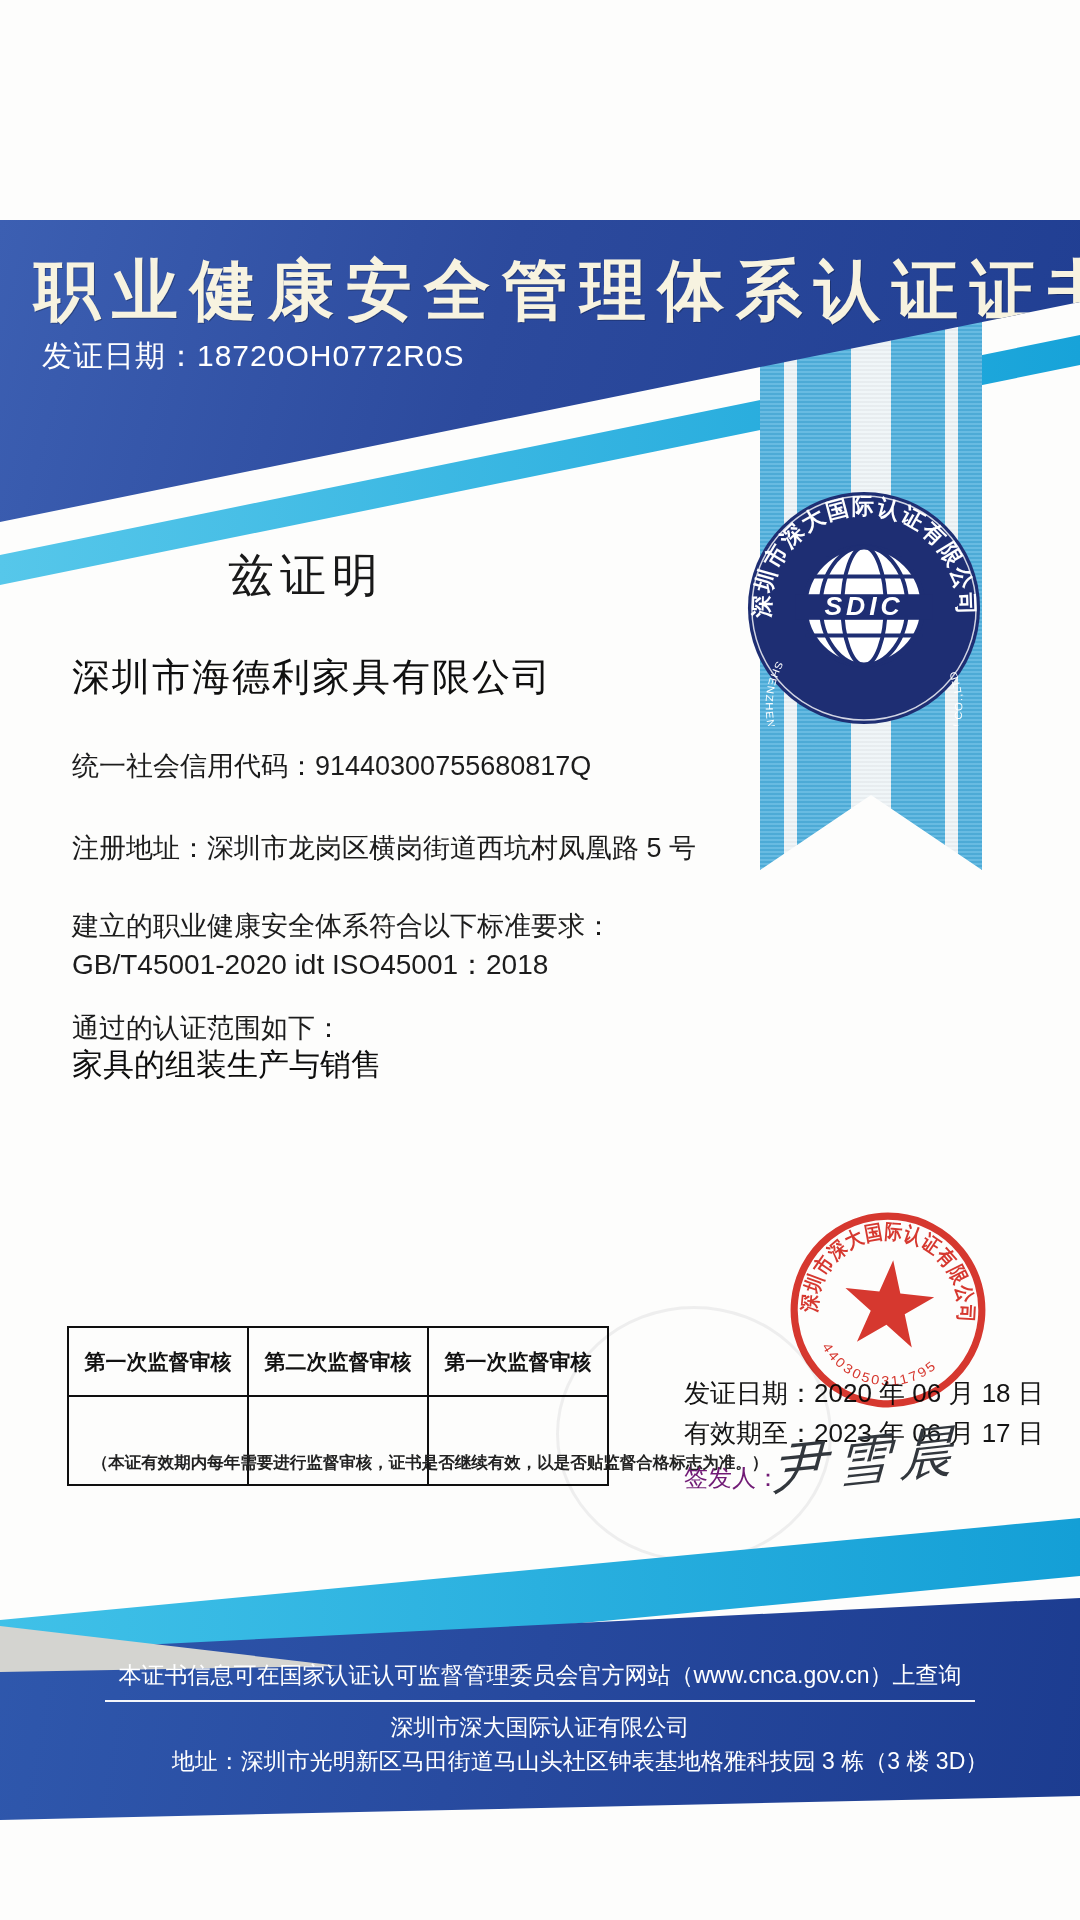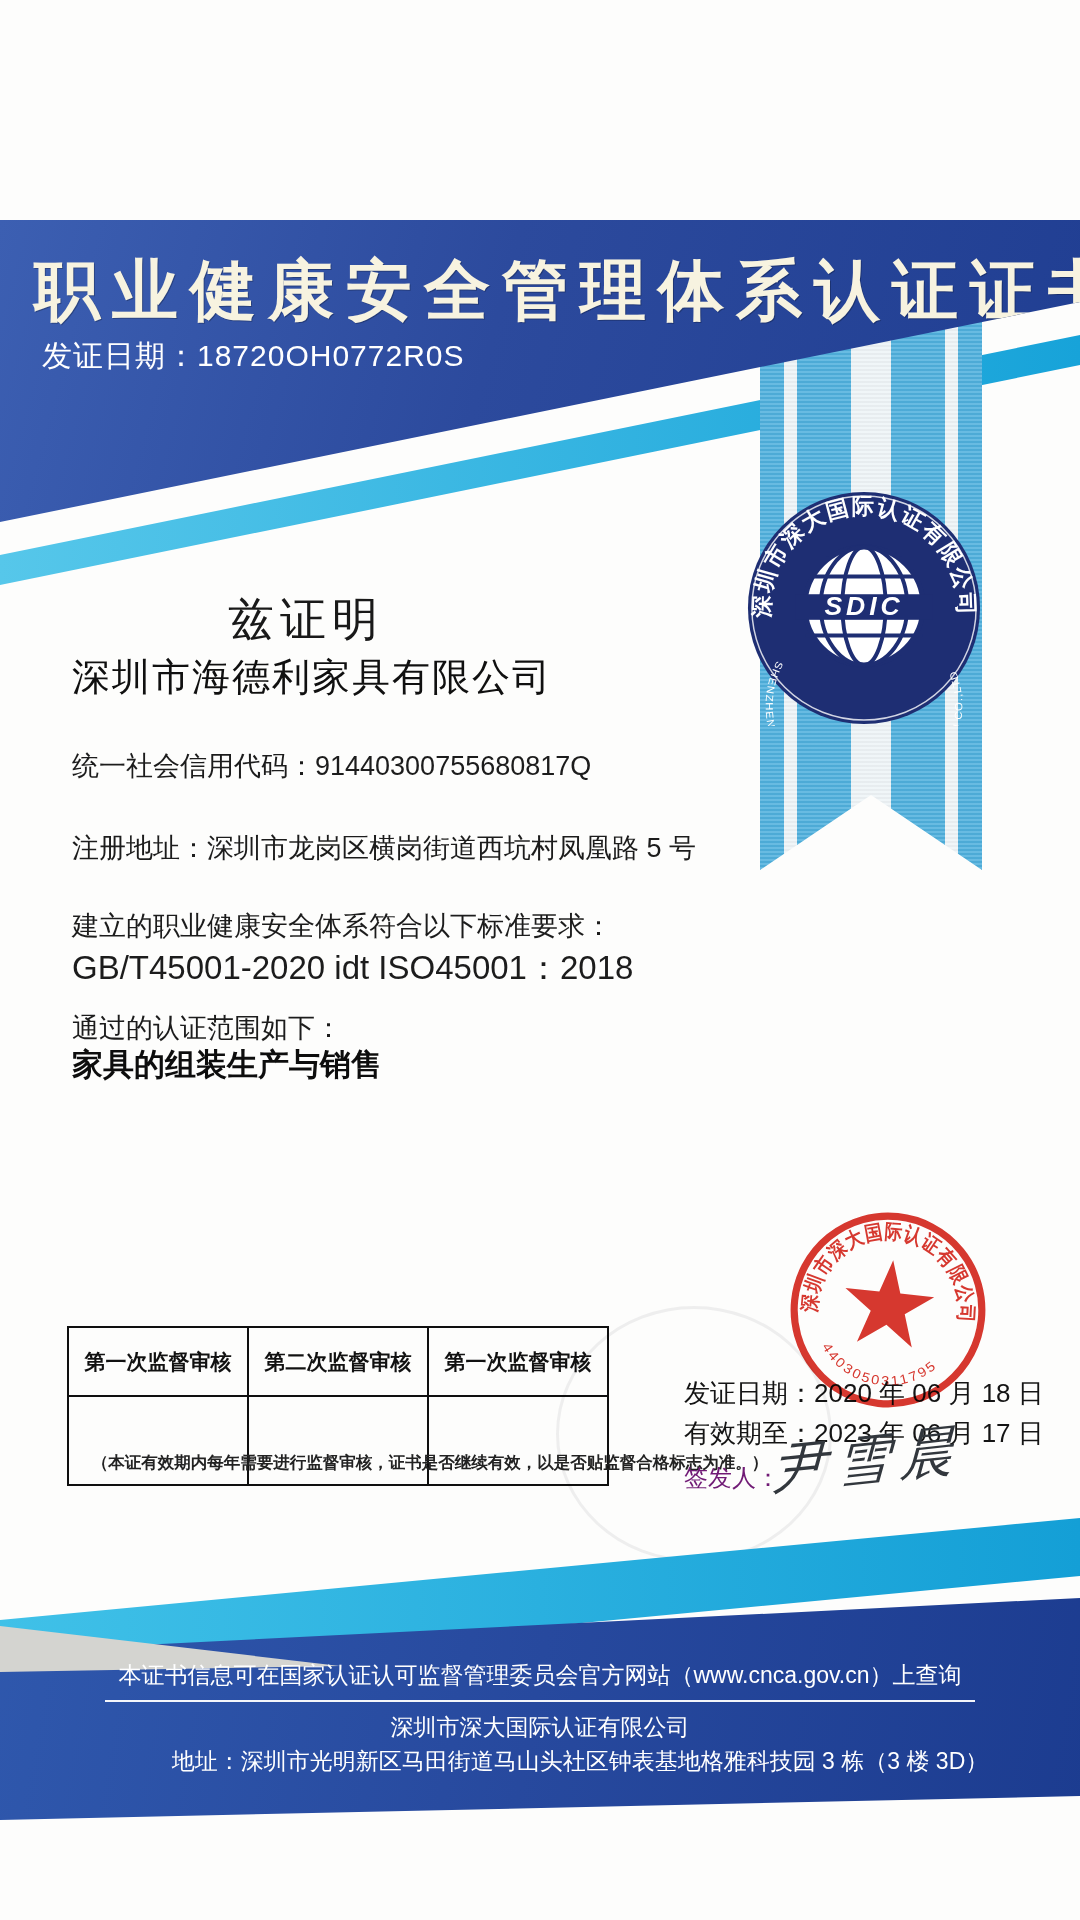--- a/index.html
+++ b/index.html
@@ -22,28 +22,28 @@
   
   .ribbon{left:760px;top:255px;width:222px;height:615px;z-index:2;
     background:linear-gradient(90deg,#4fb0dd 0 10.8%,#eef4f7 10.8% 16.7%,#4fb0dd 16.7% 41%,#eef4f7 41% 59%,#4fb0dd 59% 83.3%,#eef4f7 83.3% 89.2%,#4fb0dd 89.2% 100%);
     clip-path:polygon(0 0,100% 0,100% 100%,50% calc(100% - 75px),0 100%);}
   .ribbon:after{content:"";position:absolute;inset:0;
     background:repeating-linear-gradient(180deg,rgba(255,255,255,.14) 0 2px,rgba(0,0,0,.03) 2px 4px);}
   .badge{left:746px;top:490px;width:236px;height:236px;z-index:3;}
 
   
   .t{color:#1c1c1c;z-index:1;white-space:nowrap;}
-  .certify{left:228px;top:545px;font-size:46px;letter-spacing:6px;color:#191919;font-weight:500;margin-top:44px;}
+  .certify{left:228px;top:545px;font-size:46px;letter-spacing:6px;color:#191919;font-weight:500;}
   .company{left:72px;top:652px;font-size:38px;letter-spacing:2px;color:#101010;}
   .credit{left:72px;top:748px;font-size:27px;}
   .address{left:72px;top:830px;font-size:27px;}
   .stdintro{left:72px;top:908px;font-size:27px;}
-  .standard{left:72px;top:946px;font-size:33px;}
+  .standard{left:72px;top:946px;font-size:28px;}
   .scopeintro{left:72px;top:1010px;font-size:27px;}
-  .scope{left:72px;top:1044px;font-size:31px;font-weight:700;color:#0d0d0d;}
+  .scope{left:72px;top:1044px;font-size:31px;font-weight:400;color:#0d0d0d;}
 
   
   .audit{left:67px;top:1326px;border-collapse:collapse;z-index:1;}
   .audit th,.audit td{border:2px solid #0f0f0f;}
   .audit th{width:178px;height:31px;font-size:21px;font-weight:600;color:#111;padding:18px 0;}
   .audit td{height:85px;}
   .audit-note{left:60px;top:1452px;width:740px;text-align:center;font-size:16.5px;color:#222;font-weight:700;z-index:1;}
 
   
   .issue1{left:684px;top:1376px;font-size:26px;color:#141414;z-index:1;}

